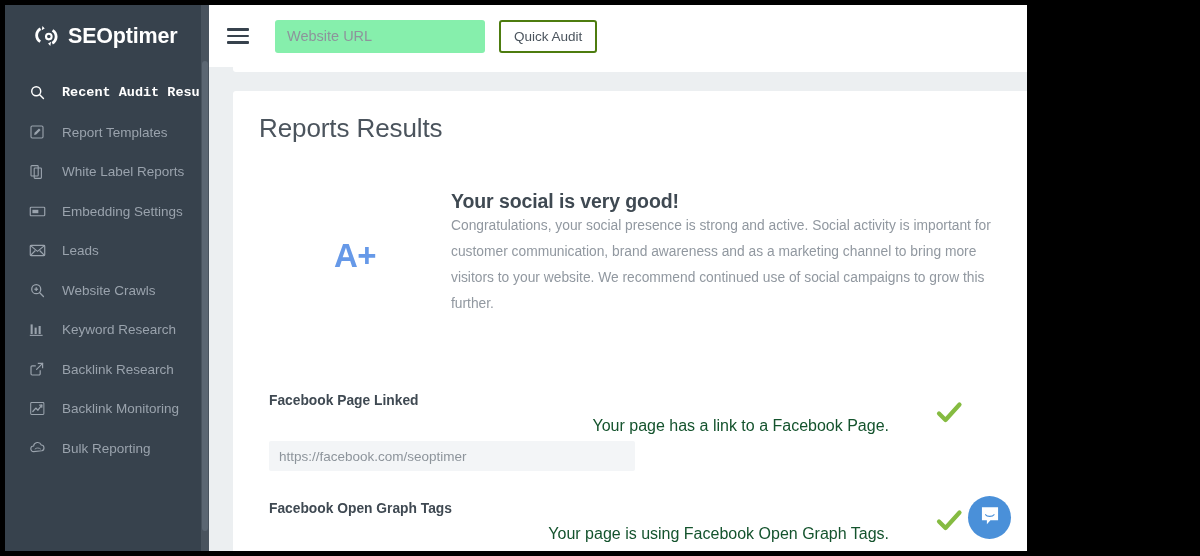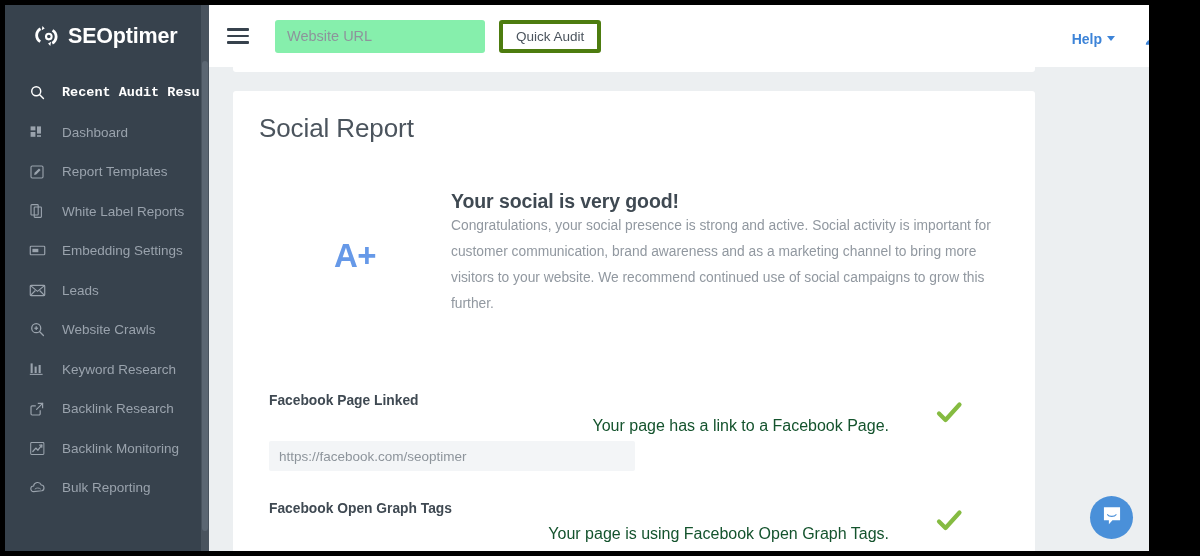--- a/index.html
+++ b/index.html
@@ -9,21 +9,21 @@
     height: 556px;
     overflow: hidden;
     background: #000000;
     font-family: "Liberation Sans", sans-serif;
   }
 
   #app {
     position: absolute;
     left: 5px;
     top: 5px;
-    width: 1144px;
+    width: 1022px;
     height: 546px;
     background: #eceff1;
     overflow: hidden;
   }
 
   
   #sidebar {
     position: absolute;
     left: 0; top: 0;
     width: 204px;
@@ -124,21 +124,21 @@
     color: #6e757c;
     font-family: "Liberation Sans", sans-serif;
     outline: none;
   }
   #url-input::placeholder { color: #8d949b; }
   #quick-audit-btn {
     margin-left: 14px;
     height: 33px;
     padding: 0 13px;
     background: #ffffff;
-    border: 4px solid #4d7c0f;
+    border: 2px solid #4d7c0f;
     border-radius: 3px;
     color: #4b545d;
     font-size: 13.5px;
     font-family: "Liberation Sans", sans-serif;
     cursor: pointer;
   }
   #topbar-right {
     margin-left: auto;
     display: flex;
     align-items: flex-end;
@@ -306,31 +306,20 @@
       <a class="nav-item active" href="#">
         <span class="nav-icon">
           <svg viewBox="0 0 20 20" width="17" height="17" fill="none" stroke="currentColor" stroke-width="1.7">
             <circle cx="8.5" cy="8.5" r="5.3"></circle>
               <line x1="12.6" y1="12.6" x2="17" y2="17" stroke-linecap="round"></line>
           </svg>
         </span>
         <span class="nav-label">Recent Audit Results</span>
       </a>
 
-      <a class="nav-item" href="#">
-        <span class="nav-icon">
-          <svg viewBox="0 0 20 20" width="16" height="16" fill="currentColor">
-            <rect x="2" y="3" width="6" height="5"></rect>
-              <rect x="10" y="3" width="5" height="9"></rect>
-            <rect x="2" y="10" width="6" height="6"></rect>
-              <rect x="10" y="14" width="5" height="2"></rect>
-          </svg>
-        </span>
-        <span class="nav-label">Dashboard</span>
-      </a>
 
       <a class="nav-item" href="#">
         <span class="nav-icon">
           <svg viewBox="0 0 20 20" width="16" height="16" fill="none" stroke="currentColor" stroke-width="1.4">
             <rect x="2.5" y="2.5" width="15" height="15" rx="1.5"></rect>
             <path d="M12.5 5.5 7 11l-0.6 2.6 2.6-0.6 5.5-5.5z" fill="currentColor" stroke="none"></path>
           </svg>
         </span>
         <span class="nav-label">Report Templates</span>
       </a>
@@ -458,21 +447,21 @@
       </div>
     </div>
   </header>
 
   <main id="content">
 
     <div id="prev-card"></div>
 
     <section id="social-card">
 
-      <h1 id="card-title">Social Report</h1>
+      <h1 id="card-title">Reports Results</h1>
 
       <div class="summary">
         <div class="grade-col">
           <span class="grade">A+</span>
         </div>
         <div class="summary-text">
           <div class="summary-heading">Your social is very good!</div>
           <p class="summary-body">Congratulations, your social presence is strong and active. Social activity is important for customer communication, brand awareness and as a marketing channel to bring more visitors to your website. We recommend continued use of social campaigns to grow this further.</p>
         </div>
       </div>

